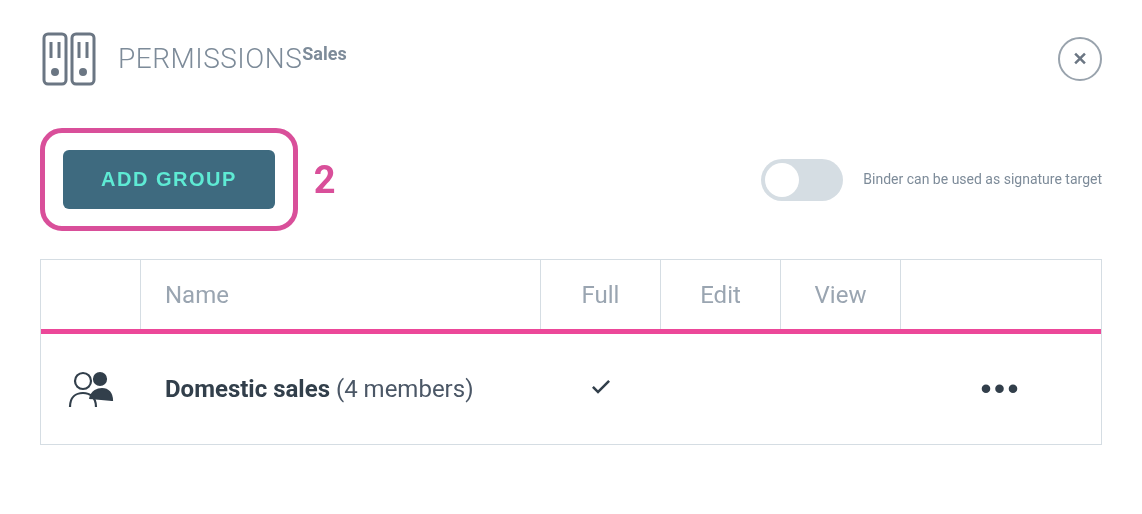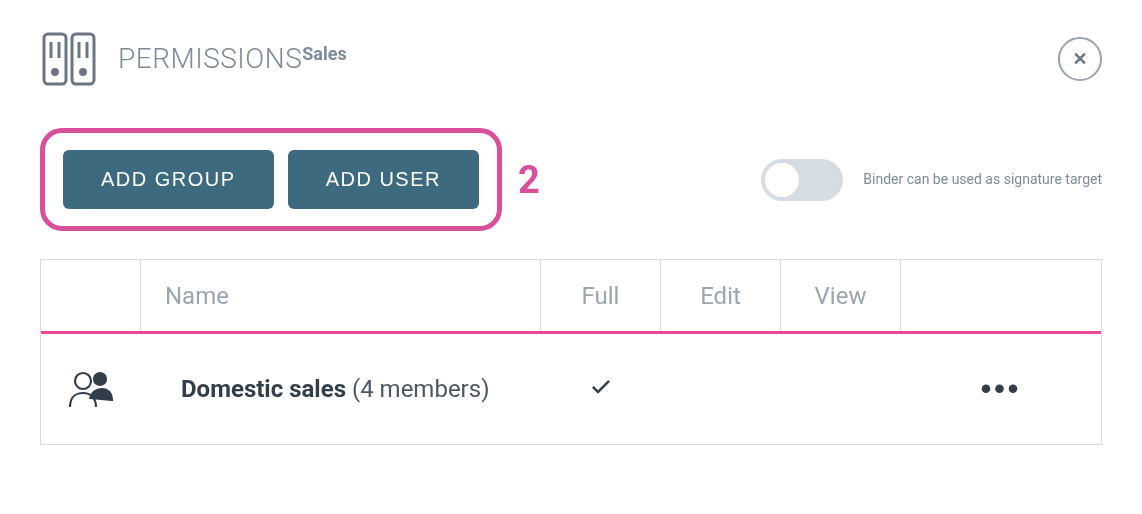--- a/index.html
+++ b/index.html
@@ -74,25 +74,25 @@
     }
     .highlight-box {
       border: 5px solid #d94f9a;
       border-radius: 22px;
       padding: 17px 18px;
       display: flex;
       gap: 14px;
     }
     .action-btn {
       background: #3e6a7f;
-      color: #ffffff;
+      color: #5eead4;
       border: none;
       padding: 18px 38px;
       font-size: 20px;
-      font-weight: 400;
+      font-weight: 700;
       letter-spacing: 1.5px;
       border-radius: 6px;
       cursor: pointer;
       text-transform: uppercase;
     }
     .step-number {
       color: #d94f9a;
       font-size: 38px;
       font-weight: 700;
       margin-left: 16px;
@@ -125,21 +125,21 @@
       font-size: 14px;
       font-weight: 400;
       line-height: 1.25;
     }
     .perm-table {
       border: 1px solid #d5dde3;
       width: 100%;
     }
     .perm-table-header {
       display: flex;
-      border-bottom: 3px solid #ec4899;
+      border-bottom: 5px solid #ec4899;
       height: 74px;
       align-items: center;
     }
     .col-icon {
       width: 100px;
       border-right: 1px solid #d5dde3;
       height: 100%;
     }
     .col-name {
       flex: 1;
@@ -200,21 +200,20 @@
     .row-actions-cell {
       width: 200px;
       display: flex;
       align-items: center;
       justify-content: center;
       height: 100%;
     }
     .group-name {
       font-size: 24px;
       color: #323f4b;
-      margin-left: 16px;
     }
     .group-name-bold {
       font-weight: 700;
     }
     .group-members {
       font-weight: 400;
       color: #4b5766;
     }
     .check-icon {
       color: #323f4b;
@@ -257,21 +256,20 @@
     </div>
   </div>
   <button class="close-btn">
     <span>✕</span>
   </button>
 </div>
 
 <div class="actions-row">
   <div class="highlight-box">
     <button class="action-btn">ADD GROUP</button>
-    <button class="action-btn">ADD USER</button>
   </div>
   <div class="step-number">2</div>
 
   <div class="toggle-group">
     <div class="toggle-switch">
       <div class="toggle-knob"></div>
     </div>
     <div class="toggle-label">Binder can be used as signature target</div>
   </div>
 </div>

